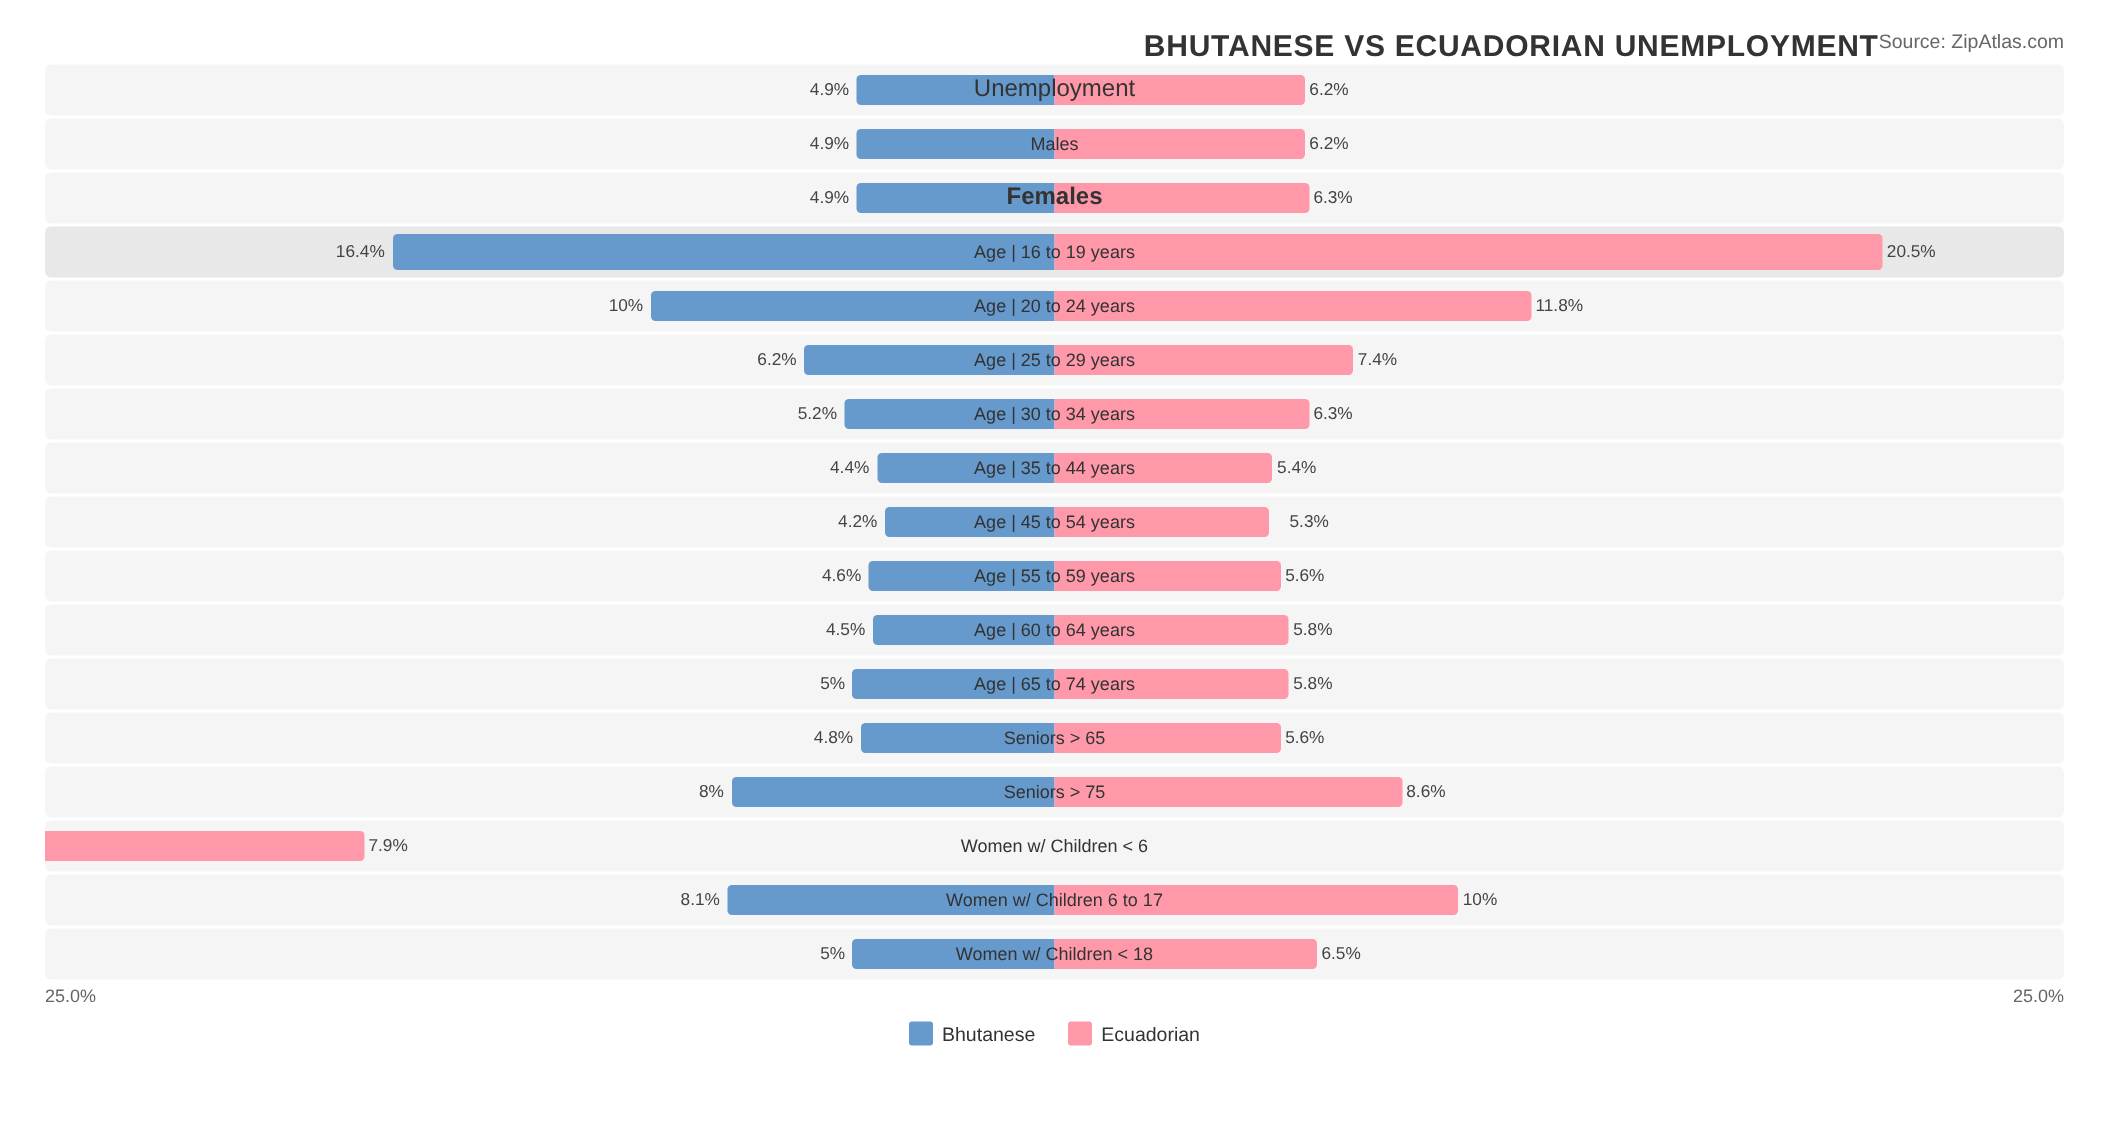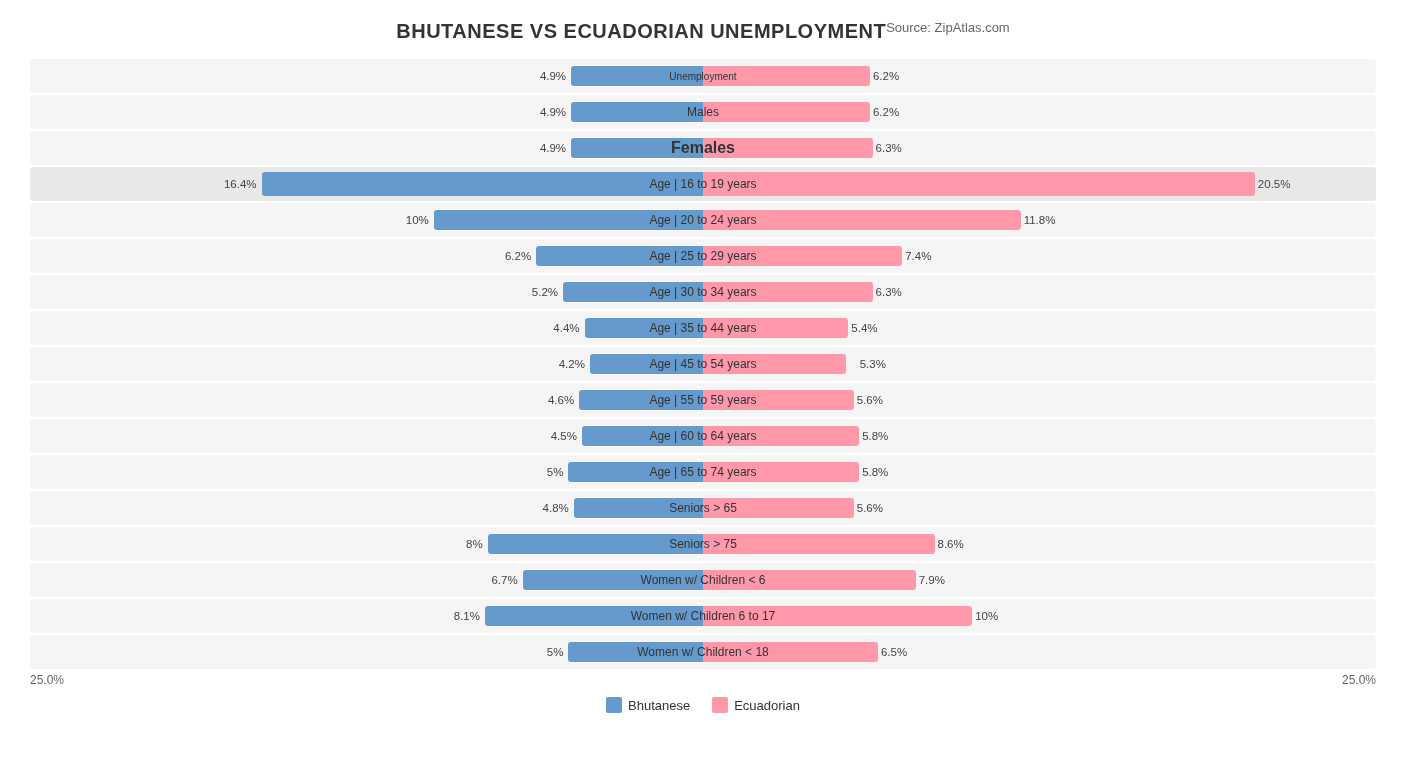--- a/index.html
+++ b/index.html
@@ -8,23 +8,22 @@
       background: #fff;
       width: 1406px;
       min-height: 757px;
       padding: 20px 30px;
     }
     .chart-container {
       width: 100%;
     }
     .chart-header {
       display: flex;
-      justify-content: center;
+      justify-content: flex-end;
       align-items: flex-start;
-      margin-bottom: 16px;
     }
     .chart-title {
       font-size: 20px;
       font-weight: bold;
       text-transform: uppercase;
       color: #333;
       letter-spacing: 0.5px;
     }
     .chart-source {
       font-size: 13px;
@@ -161,21 +160,21 @@
 
   <div class="bar-row">
       <div class="bar-row-inner">
         <div class="left-section">
           <div class="bar-blue" style="width:19.6%; height:20px;">
           </div>
           <span class="value-left" style="right:19.6%; padding-right: 3px; transform: translateX(-2px);">
             4.9%
           </span>
         </div>
-        <div class="center-label" style="font-weight: normal; font-size: 10px;">
+        <div class="center-label" style="font-weight: normal; font-size: 16px;">
           Unemployment
         </div>
         <div class="right-section">
           <div class="bar-pink" style="width:24.8%; height:20px;">
           </div>
           <span class="value-right" style="left:24.8%; padding-left: 3px;">
             6.2%
           </span>
         </div>
       </div>
@@ -448,27 +447,20 @@
           <div class="bar-pink" style="width:34.4%; height:20px;">
           </div>
           <span class="value-right" style="left:34.4%; padding-left: 3px;">
             8.6%
           </span>
         </div>
       </div>
     </div>
       <div class="bar-row">
       <div class="bar-row-inner">
-        <div class="left-section">
-          <div class="bar-blue" style="width:26.8%; height:20px;">
-          </div>
-          <span class="value-left" style="right:26.8%; padding-right: 3px; transform: translateX(-2px);">
-            6.7%
-          </span>
-        </div>
         <div class="center-label" style="font-weight: normal; font-size: 12px;">
           Women w/ Children &lt; 6
         </div>
         <div class="right-section">
           <div class="bar-pink" style="width:31.6%; height:20px;">
           </div>
           <span class="value-right" style="left:31.6%; padding-left: 3px;">
             7.9%
           </span>
         </div>

